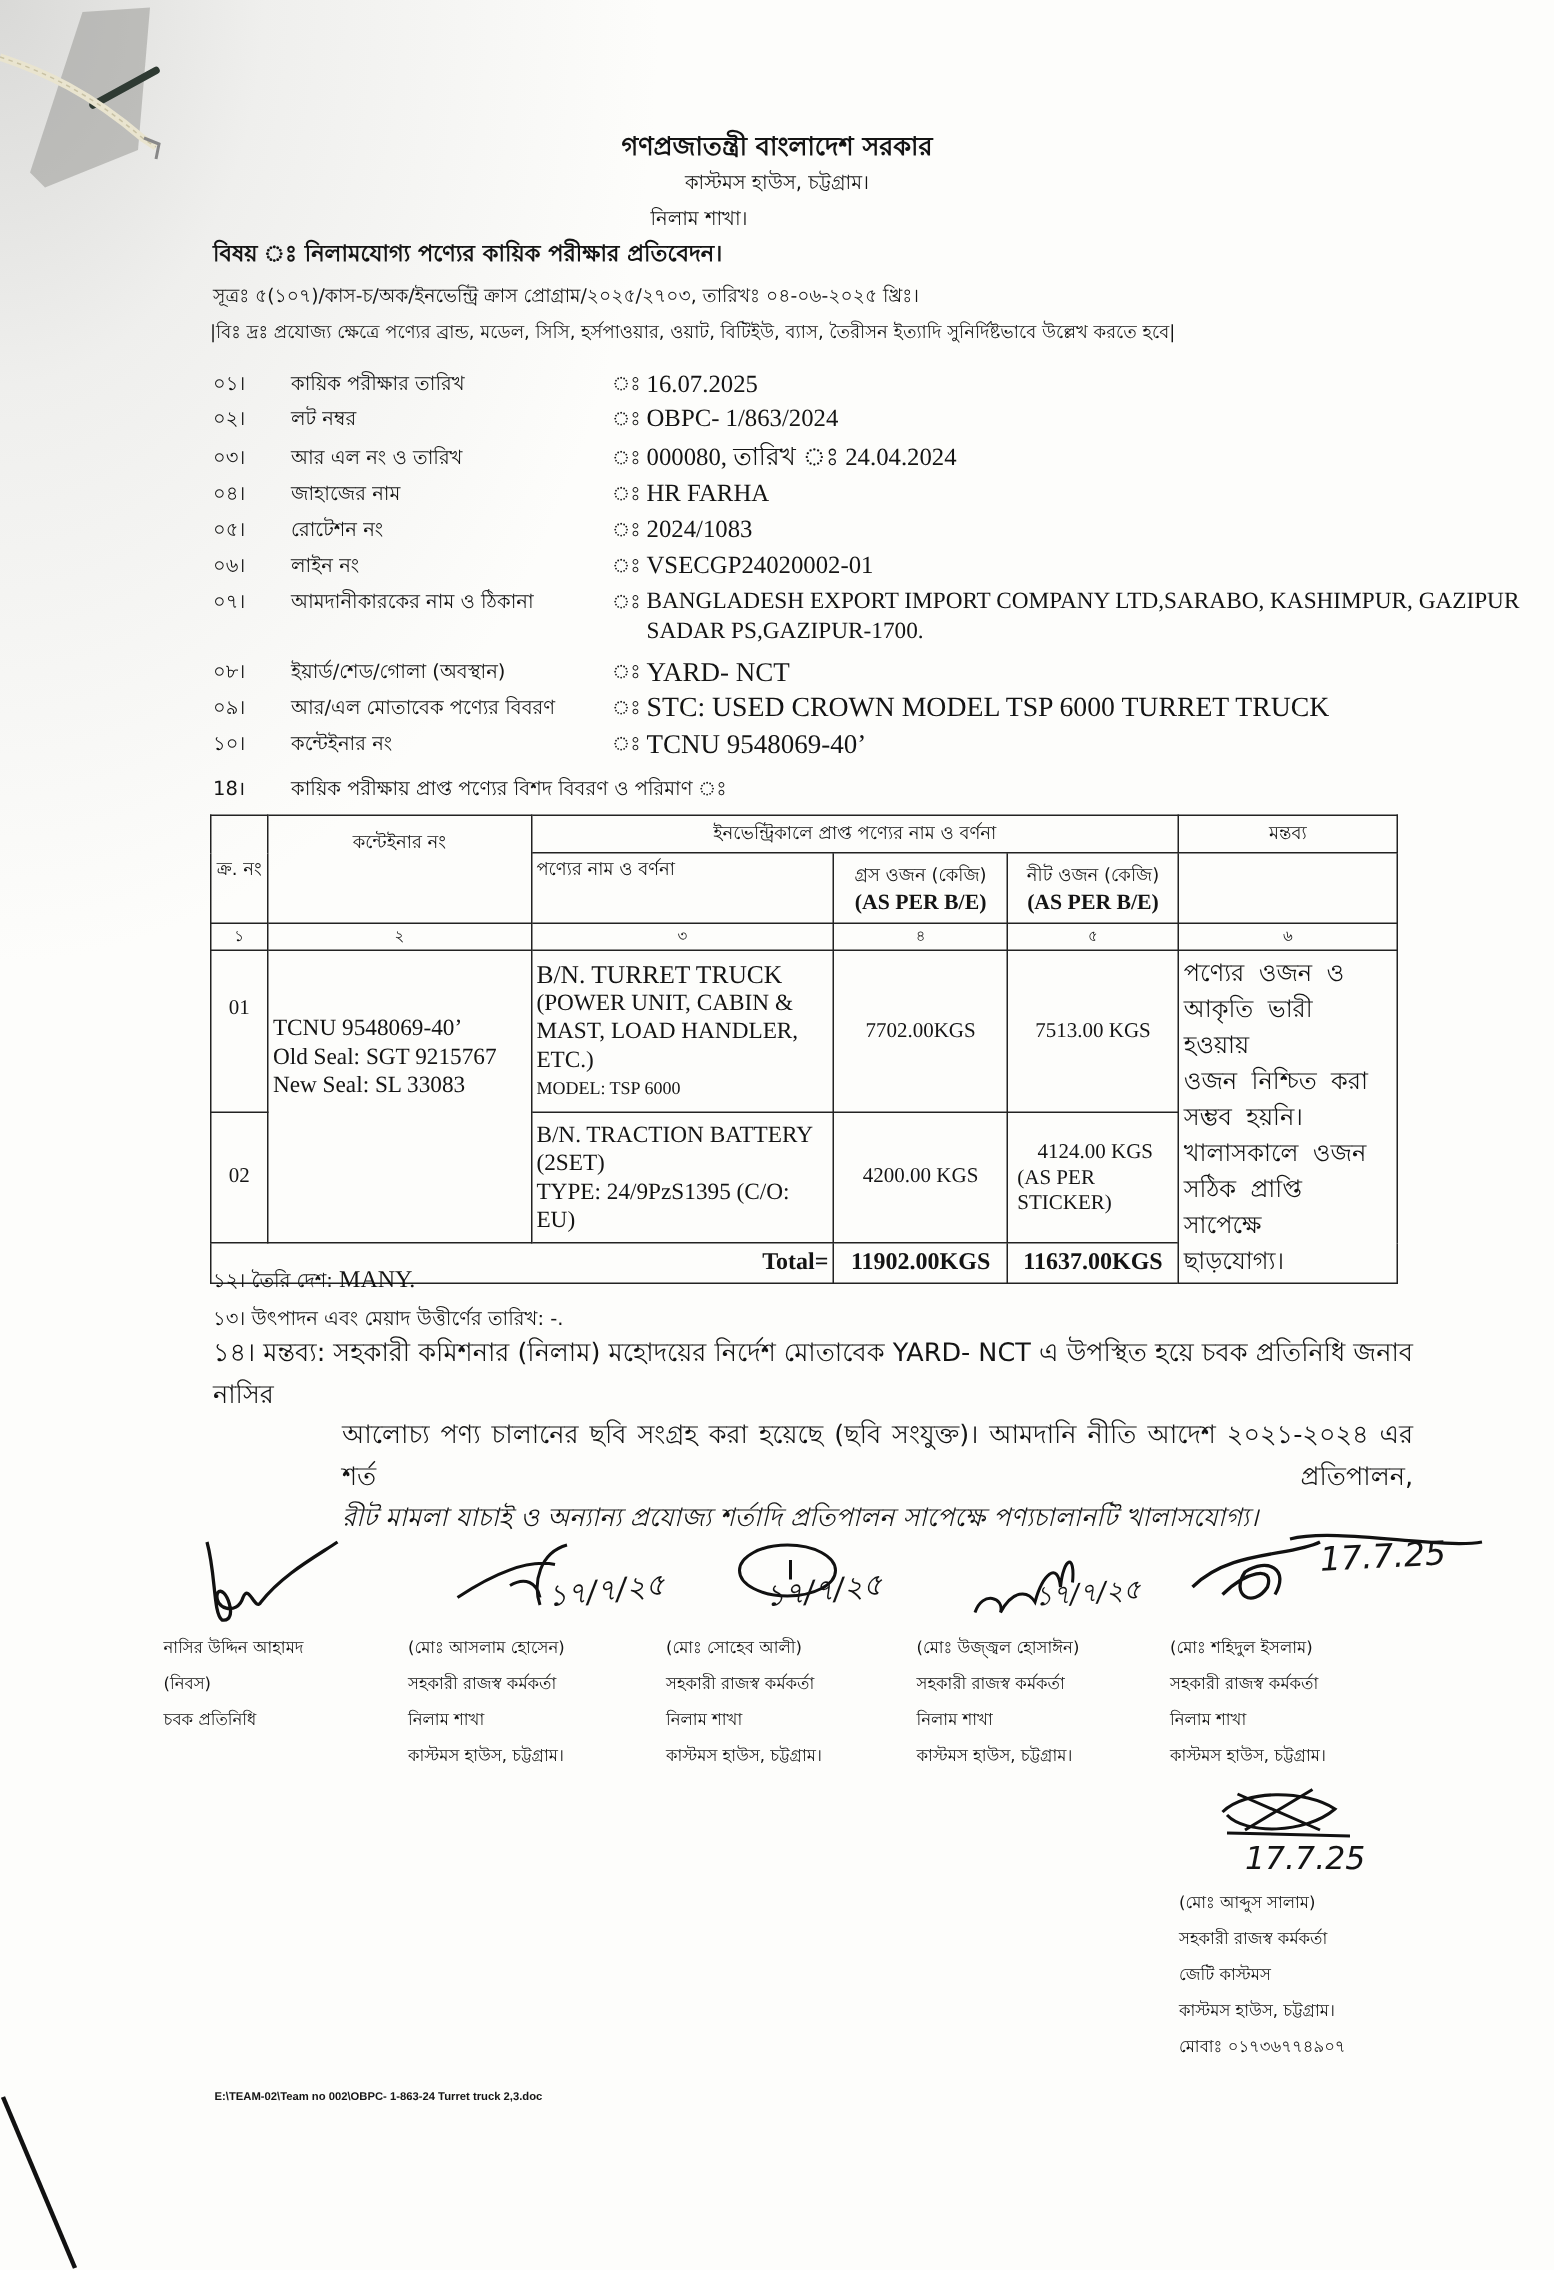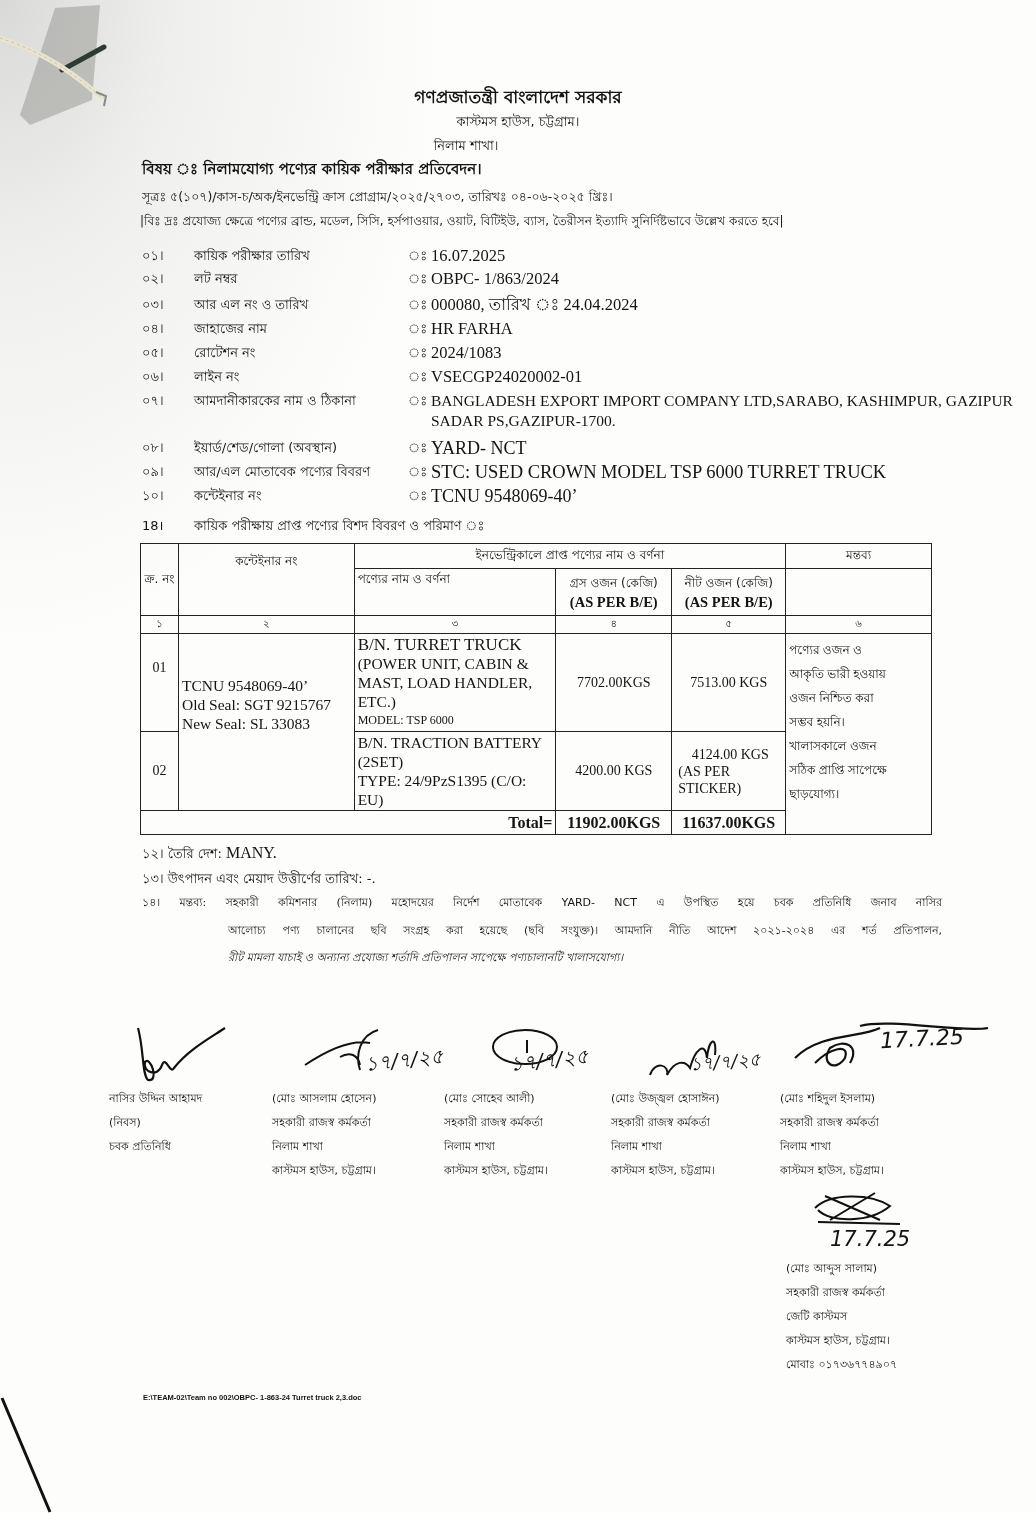--- a/index.html
+++ b/index.html
@@ -40,27 +40,27 @@
     border-collapse: collapse; border: 1.6px solid #222;
   }
   #goods-table td, #goods-table th {
     border: 1.3px solid #222; padding: 1px 3px; vertical-align: middle; font-weight: normal;
   }
   #goods-table .hbn { font-family: "DejaVu Sans", sans-serif; font-size: 12px; text-align: center; }
   #goods-table .hen { font-family: "Liberation Serif", serif; font-weight: bold; font-size: 14.5px; text-align: center; }
   #goods-table .idx td { font-family: "DejaVu Sans", sans-serif; font-size: 10px; text-align: center; height: 12px; padding: 0; }
   #goods-table .cell-en { font-family: "Liberation Serif", serif; font-size: 15.5px; line-height: 19px; }
   #goods-table .cell-sm { font-size: 14px; line-height: 18px; }
-  #goods-table .remark { font-family: Liberation Sans, sans-serif; font-size: 12px; line-height: 24px; vertical-align: top; padding-top: 4px; }
+  #goods-table .remark { font-family: Liberation Mono, monospace; font-size: 16px; line-height: 24px; vertical-align: top; padding-top: 4px; }
   #goods-table .total-row td { font-family: "Liberation Serif", serif; font-weight: bold; font-size: 16px; height: 21px; }
 
   
   .bottom-line { position: absolute; left: 142px; font-size: 13px; }
   #made-in .en, .en { font-family: "Liberation Serif", serif; font-size: 16px; }
-  #remarks-block { position: absolute; left: 142px; top: 889px; width: 800px; font-size: 11px; line-height: 27.5px; }
+  #remarks-block { position: absolute; left: 142px; top: 889px; width: 800px; font-size: 17px; line-height: 27.5px; }
   #remarks-block .indent { padding-left: 86px; display: block; text-align: justify; text-align-last: justify; }
   #remarks-block .indent.last { text-align-last: left; font-style: italic; }
   #remarks-block .first { display: block; text-align: justify; text-align-last: justify; }
 
   
   .sig-block { position: absolute; width: 180px; font-family: "DejaVu Sans", sans-serif; font-size: 11px; line-height: 24px; }
   .sig-mark { position: absolute; }
   .sig-block .line { display: block; white-space: nowrap; }
 
   #footer-path { left: 143px; top: 1393px; font-family: "Liberation Sans", sans-serif; font-size: 7.5px; font-weight: bold; }

